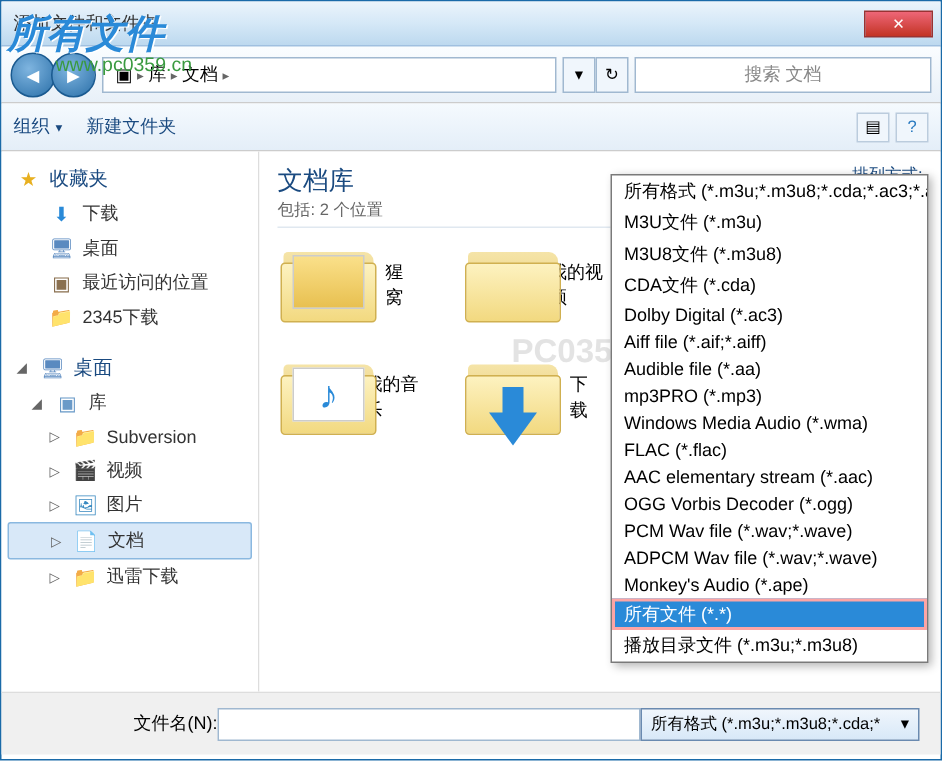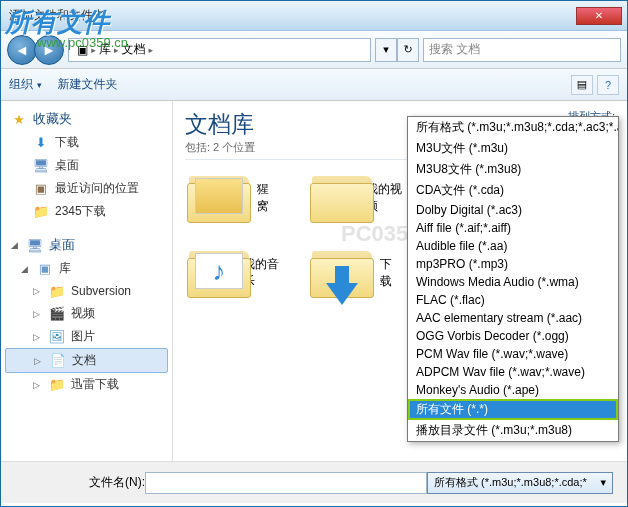--- a/index.html
+++ b/index.html
@@ -13,39 +13,39 @@
 
 .navbar { height: 38px; background: linear-gradient(#fafdff,#e8f0f8); border-bottom: 1px solid #ccc; display: flex; align-items: center; padding: 3px 6px; gap: 4px; }
 .nav-arrows { display: flex; }
 .nav-arrow { width: 30px; height: 30px; border-radius: 15px; background: radial-gradient(circle at 40% 35%, #7fb5e0, #2a6fa8); border: 1px solid #1a5a90; display: flex; align-items: center; justify-content: center; color: #fff; font-size: 14px; }
 .nav-arrow.fwd { margin-left: -3px; }
 .breadcrumb { flex: 1; height: 24px; border: 1px solid #a0b8d0; background: #fff; display: flex; align-items: center; font-size: 12px; padding: 0 4px; }
 .crumb { padding: 0 4px; display: flex; align-items: center; gap: 3px; }
 .crumb-sep { color: #666; font-size: 9px; }
 .nav-btns { display: flex; }
 .nav-small { width: 22px; height: 24px; border: 1px solid #a0b8d0; background: #f0f6fc; display: flex; align-items: center; justify-content: center; font-size: 11px; }
-.searchbox { width: 198px; height: 24px; border: 1px solid #a0b8d0; background: #fff; display: flex; align-items: center; padding: 0 5px; font-size: 12px; color: #888; }
+.searchbox { width: 198px; height: 24px; border: 1px solid #a0b8d0; background: #fff; display: flex; align-items: center; padding: 0 5px; font-size: 12px; color: #888; justify-content: center; }
 
 .toolbar { height: 32px; background: linear-gradient(#f5fafe,#e4eef8); border-bottom: 1px solid #ccc; display: flex; align-items: center; padding: 0 8px; gap: 16px; font-size: 12px; }
 .tool-item { display: flex; align-items: center; gap: 4px; color: #1a4a80; }
 .tool-right { margin-left: auto; display: flex; gap: 4px; }
 .tool-icon { width: 22px; height: 20px; border: 1px solid #bcd; background: #f0f6fc; display: flex; align-items: center; justify-content: center; font-size: 11px; }
 
 .body-area { display: flex; height: 360px; }
 .sidebar { width: 172px; border-right: 1px solid #ddd; background: #fff; overflow: hidden; padding: 6px 0; font-size: 12px; }
 .side-group { margin-bottom: 10px; }
 .side-head { display: flex; align-items: center; gap: 6px; padding: 3px 10px; color: #1a4a80; font-size: 13px; }
 .side-item { display: flex; align-items: center; gap: 6px; padding: 3px 6px 3px 32px; color: #333; }
 .side-item.selected { background: #d8e8f8; border: 1px solid #8ab8e0; border-radius: 2px; margin: 0 4px; padding-left: 28px; }
 .side-icon { width: 16px; height: 16px; display: inline-flex; align-items: center; justify-content: center; font-size: 13px; }
 .tri { font-size: 9px; color: #666; width: 10px; display: inline-block; }
 
 .main { flex: 1; background: #fff; padding: 8px 12px; position: relative; }
 .lib-header { display: flex; align-items: flex-start; justify-content: space-between; border-bottom: 1px solid #e0e8f0; padding-bottom: 4px; margin-bottom: 10px; }
-.lib-title { font-size: 23px; color: #1a4a80; }
+.lib-title { font-size: 17px; color: #1a4a80; }
 .lib-sub { font-size: 11px; color: #666; }
 .sort { font-size: 11px; color: #1a4a80; }
 .folders { display: flex; flex-wrap: wrap; gap: 20px 28px; }
 .folder { width: 95px; display: flex; flex-direction: row; align-items: center; gap: 4px; font-size: 12px; }
 .folder-ico { width: 70px; height: 55px; position: relative; }
 .folder-back { position: absolute; top: 6px; left: 4px; width: 60px; height: 44px; background: linear-gradient(#f5e4a8,#e8c96a); border-radius: 3px 6px 3px 3px; }
 .folder-front { position: absolute; bottom: 2px; left: 2px; width: 64px; height: 40px; background: linear-gradient(#fdf2c0,#f2d980); border-radius: 3px; border: 1px solid #d0b050; }
 .folder-thumb { position: absolute; top: 8px; left: 10px; width: 48px; height: 36px; background: #fff; border: 1px solid #ccc; }
 .thumb-pic { background: linear-gradient(to bottom, #8bb8e0 50%, #9ac890 50%); }
 .thumb-yellow { background: linear-gradient(#fae08a,#e8c050); }
@@ -53,21 +53,21 @@
 .arrow-down { position: absolute; bottom: -5px; left: 18px; width: 0; height: 0; border-left: 16px solid transparent; border-right: 16px solid transparent; border-top: 22px solid #2a8ad8; }
 .arrow-stem { position: absolute; bottom: 14px; left: 27px; width: 14px; height: 20px; background: #2a8ad8; }
 
 .footer { height: 42px; border-top: 1px solid #ddd; background: #f0f0f0; display: flex; align-items: center; padding: 0 14px; gap: 0; font-size: 12px; }
 .fn-label { width: 130px; text-align: right; }
 .fn-input { flex: 1; height: 22px; border: 1px solid #a0b8d0; background: #fff; }
 .fn-combo { width: 186px; height: 22px; border: 1px solid #6a8ab0; background: linear-gradient(#f0f6fc,#d8e8f8); display: flex; align-items: center; padding: 0 6px; font-size: 11px; justify-content: space-between; }
 
 .dropdown { position: absolute; right: 8px; top: 115px; width: 212px; background: #fff; border: 1px solid #7a7a7a; box-shadow: 2px 2px 6px rgba(0,0,0,0.3); font-size: 12px; z-index: 100; }
 .dd-item { padding: 2px 8px; white-space: nowrap; overflow: hidden; }
-.dd-item.sel { background: #2a8ad8; color: #fff; border: 2px solid #84cc16; padding: 0 6px; }
+.dd-item.sel { background: #2a8ad8; color: #fff; border: 2px solid #fca5a5; padding: 0 6px; }
 
 .watermark { position: absolute; top: 4px; left: 4px; font-size: 26px; font-weight: bold; font-style: italic; color: #2a8ad8; text-shadow: 1px 1px #fff; z-index: 200; pointer-events: none; }
 .watermark-sub { position: absolute; top: 34px; left: 36px; font-size: 13px; color: #3a9a40; font-weight: normal; z-index: 200; pointer-events: none; }
 .wm-center { position: absolute; top: 220px; left: 340px; color: rgba(200,200,200,0.5); font-size: 22px; font-weight: bold; z-index: 50; pointer-events: none; }
 </style>
 </head>
 <body>
 
 <div class="window">
 

